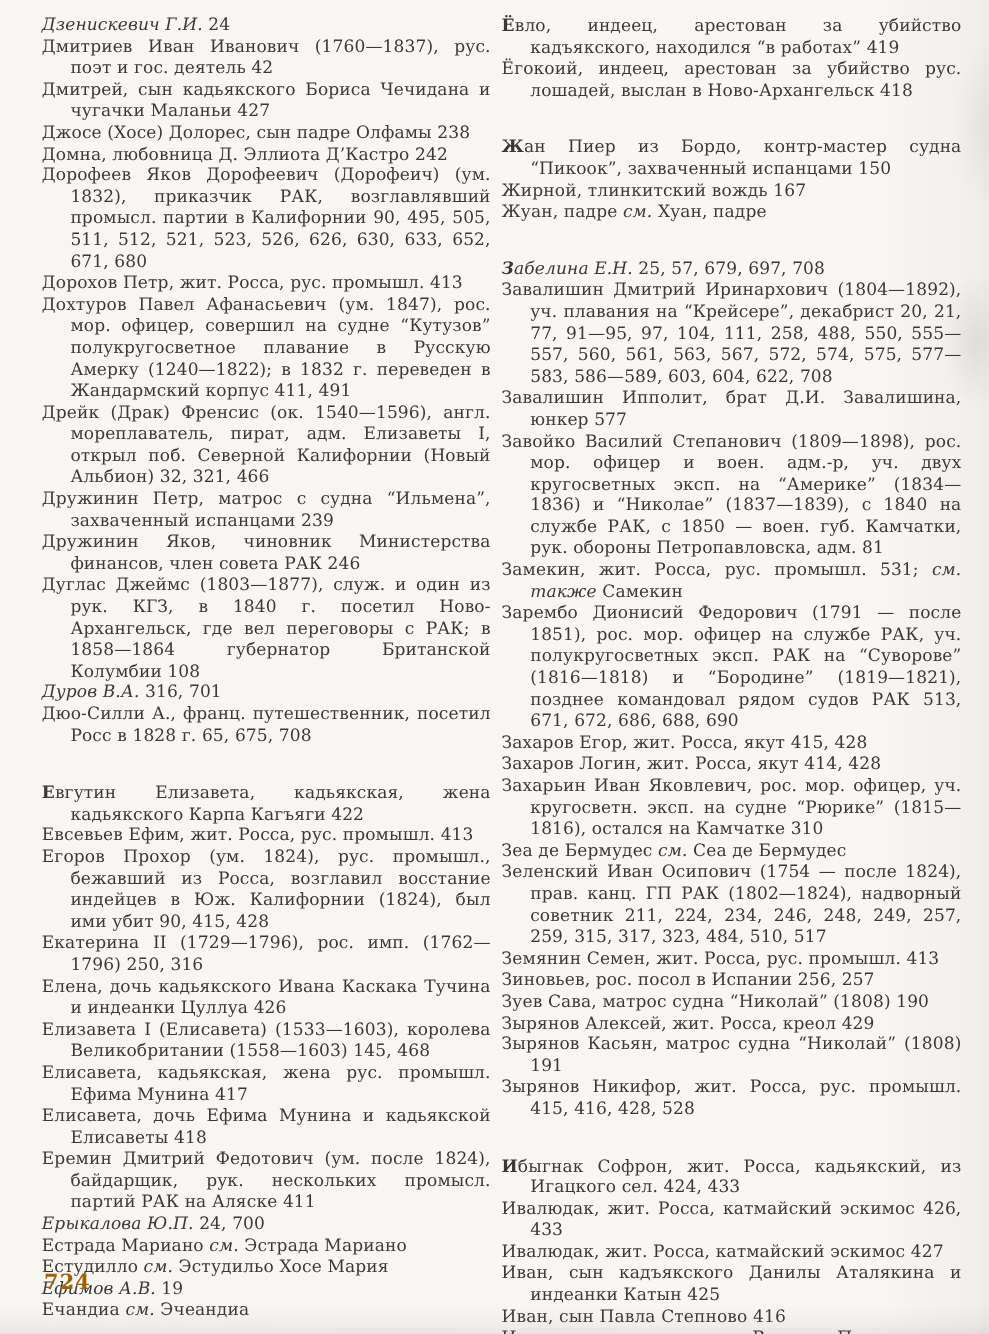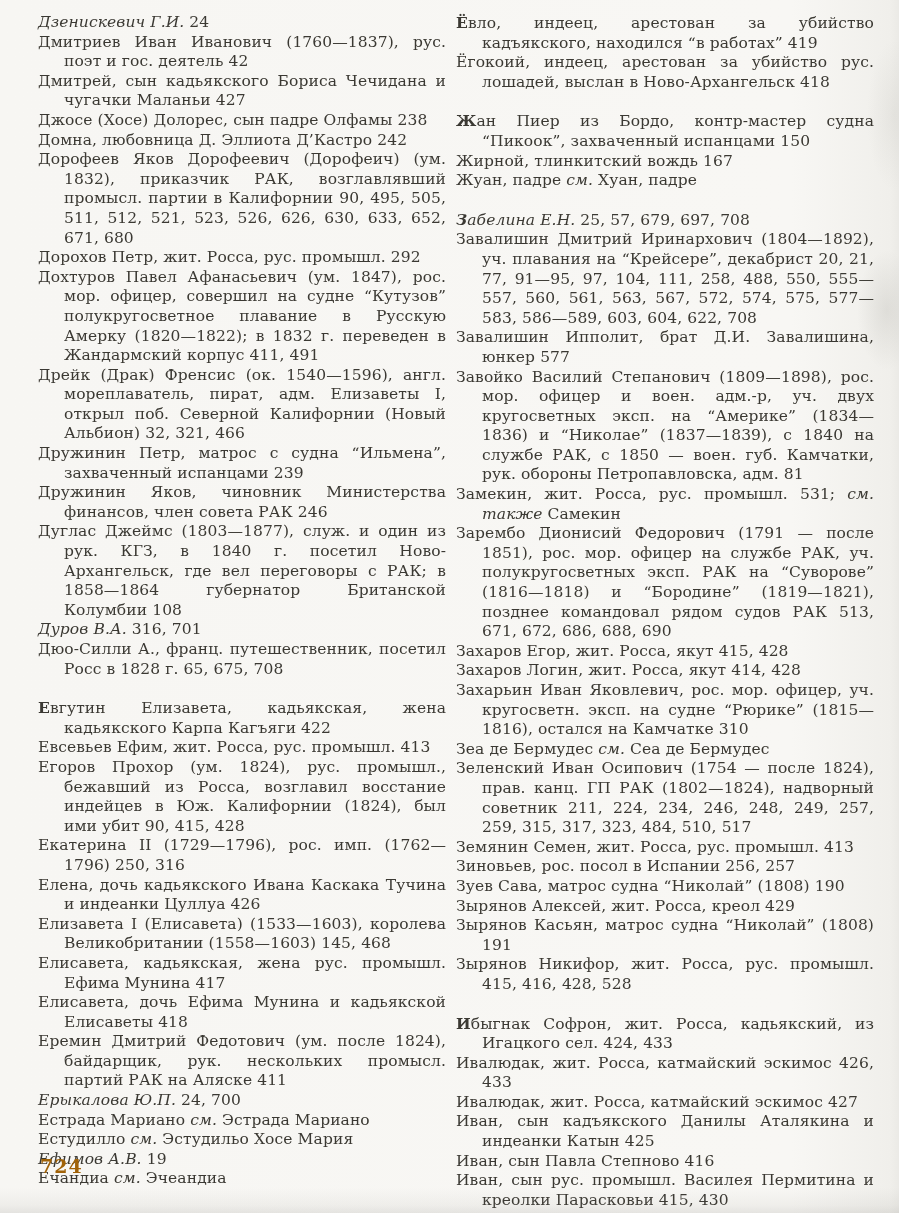--- a/index.html
+++ b/index.html
@@ -52,21 +52,21 @@
     line-height: 19.6px;
     letter-spacing: 0.1px;
   }
   .col-left  { left: 38px;  width: 408px; }
   .col-right { left: 456px; width: 418px; }
   .entry {
     margin: 0;
     padding-left: 26px;
     text-indent: -26px;
   }
-  .entry.gap { margin-top: 19px; }
+  .entry.gap { margin-top: 31px; }
   .entry span.b  { font-weight: bold; }
   .entry span.i  { font-style: italic; }
   .entry span.bi { font-weight: bold; font-style: italic; }
   .page-number {
     position: absolute;
     left: 40px;
     top: 1155px;
     font-size: 19px;
     font-weight: 700;
     letter-spacing: 1px;
@@ -80,22 +80,22 @@
   <div class="smudge a"></div>
   <div class="smudge b"></div>
 
   <div class="col col-left">
       <p class="entry"><span class="i">Дзенискевич Г.И.</span><span> 24</span></p>
       <p class="entry"><span>Дмитриев Иван Иванович (1760—1837), рус. поэт и гос. деятель 42</span></p>
       <p class="entry"><span>Дмитрей, сын кадьякского Бориса Чечидана и чугачки Маланьи 427</span></p>
       <p class="entry"><span>Джосе (Хосе) Долорес, сын падре Олфамы 238</span></p>
       <p class="entry"><span>Домна, любовница Д. Эллиота Д’Кастро 242</span></p>
       <p class="entry"><span>Дорофеев Яков Дорофеевич (Дорофеич) (ум. 1832), приказчик РАК, возглавлявший промысл. партии в Калифорнии 90, 495, 505, 511, 512, 521, 523, 526, 626, 630, 633, 652, 671, 680</span></p>
-      <p class="entry"><span>Дорохов Петр, жит. Росса, рус. промышл. 292</span></p>
-      <p class="entry"><span>Дохтуров Павел Афанасьевич (ум. 1847), рос. мор. офицер, совершил на судне “Кутузов” полукругосветное плавание в Русскую Амерку (1820—1822); в 1832 г. переведен в Жандармский корпус 411, 491</span></p>
+      <p class="entry"><span>Дорохов Петр, жит. Росса, рус. промышл. 413</span></p>
+      <p class="entry"><span>Дохтуров Павел Афанасьевич (ум. 1847), рос. мор. офицер, совершил на судне “Кутузов” полукругосветное плавание в Русскую Амерку (1240—1822); в 1832 г. переведен в Жандармский корпус 411, 491</span></p>
       <p class="entry"><span>Дрейк (Драк) Френсис (ок. 1540—1596), англ. мореплаватель, пират, адм. Елизаветы I, открыл поб. Северной Калифорнии (Новый Альбион) 32, 321, 466</span></p>
       <p class="entry"><span>Дружинин Петр, матрос с судна “Ильмена”, захваченный испанцами 239</span></p>
       <p class="entry"><span>Дружинин Яков, чиновник Министерства финансов, член совета РАК 246</span></p>
       <p class="entry"><span>Дуглас Джеймс (1803—1877), служ. и один из рук. КГЗ, в 1840 г. посетил Ново-Архангельск, где вел переговоры с РАК; в 1858—1864 губернатор Британской Колумбии 108</span></p>
       <p class="entry"><span class="i">Дуров В.А.</span><span> 316, 701</span></p>
       <p class="entry"><span>Дюо-Силли А., франц. путешественник, посетил Росс в 1828 г. 65, 675, 708</span></p>
       <p class="entry gap"><span class="b">Е</span><span>вгутин Елизавета, кадьякская, жена кадьякского Карпа Кагъяги 422</span></p>
       <p class="entry"><span>Евсевьев Ефим, жит. Росса, рус. промышл. 413</span></p>
       <p class="entry"><span>Егоров Прохор (ум. 1824), рус. промышл., бежавший из Росса, возглавил восстание индейцев в Юж. Калифорнии (1824), был ими убит 90, 415, 428</span></p>
       <p class="entry"><span>Екатерина II (1729—1796), рос. имп. (1762—1796) 250, 316</span></p>

